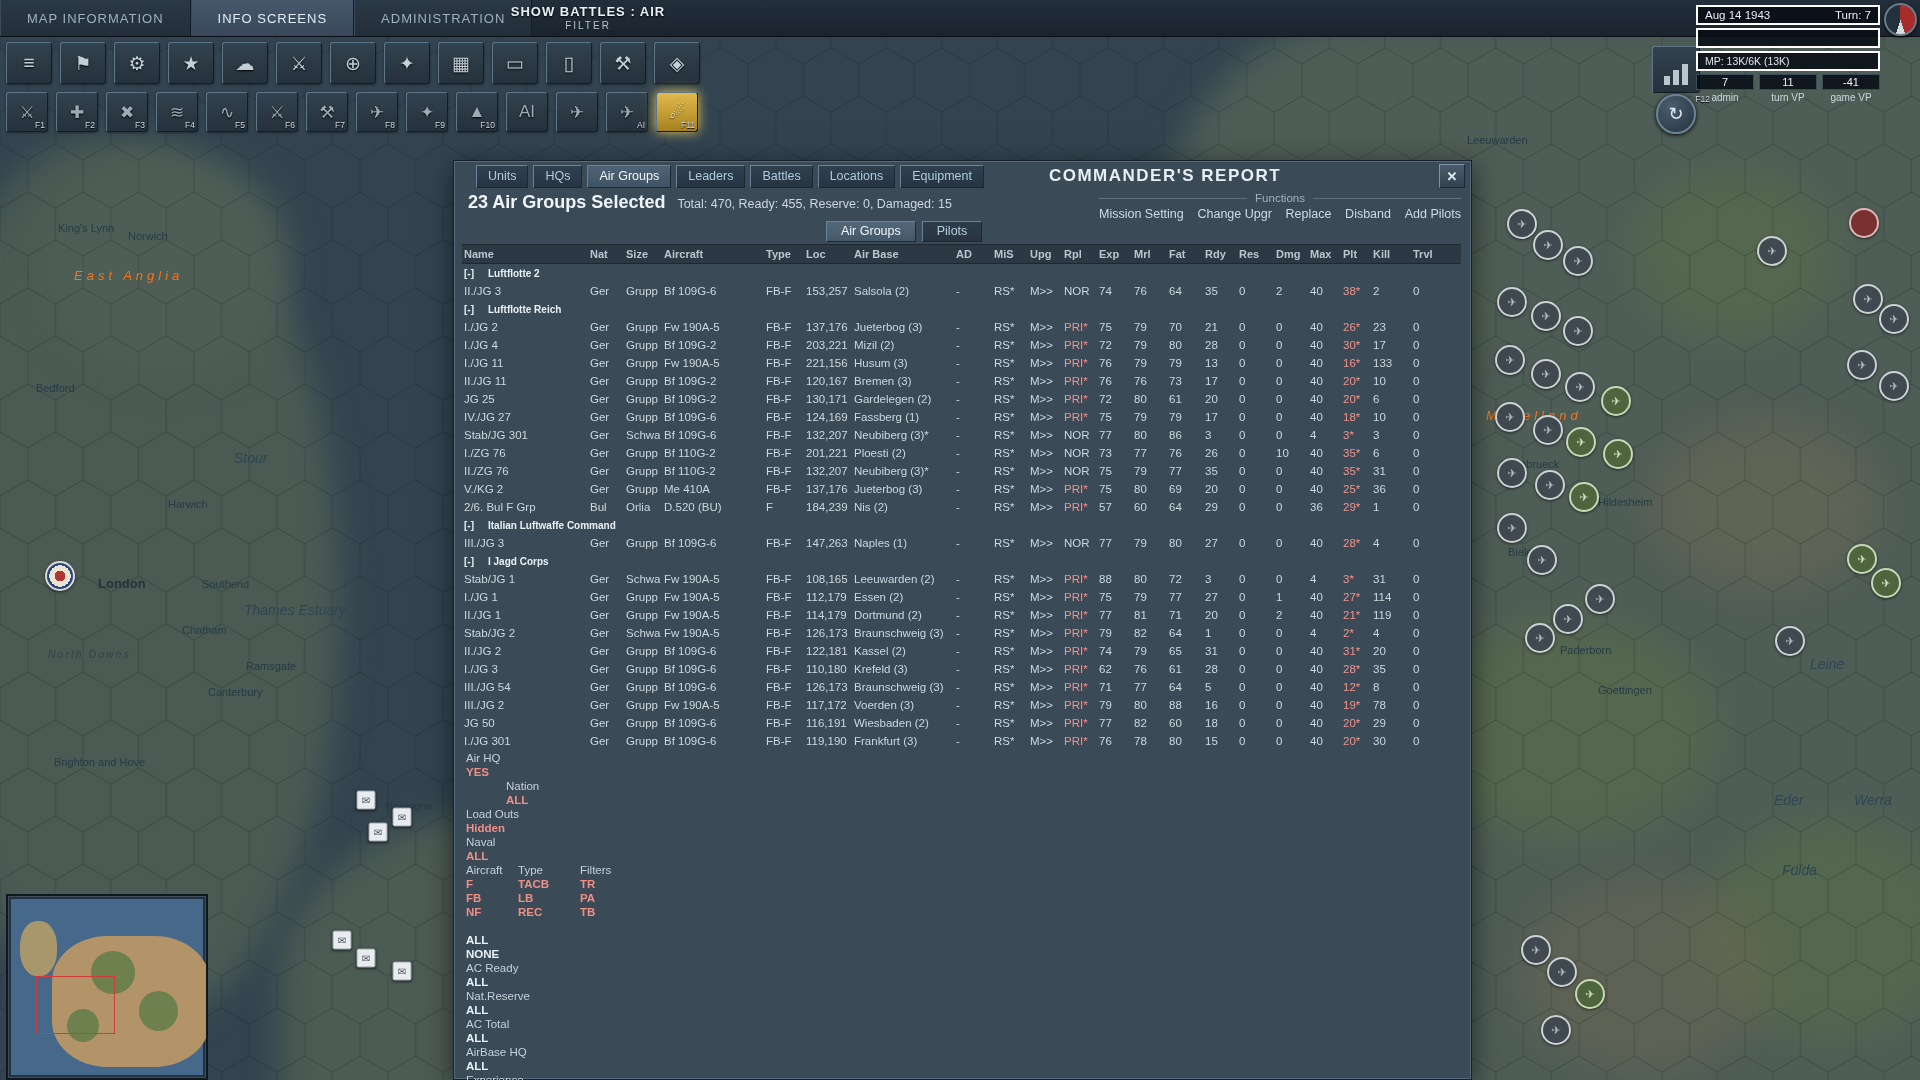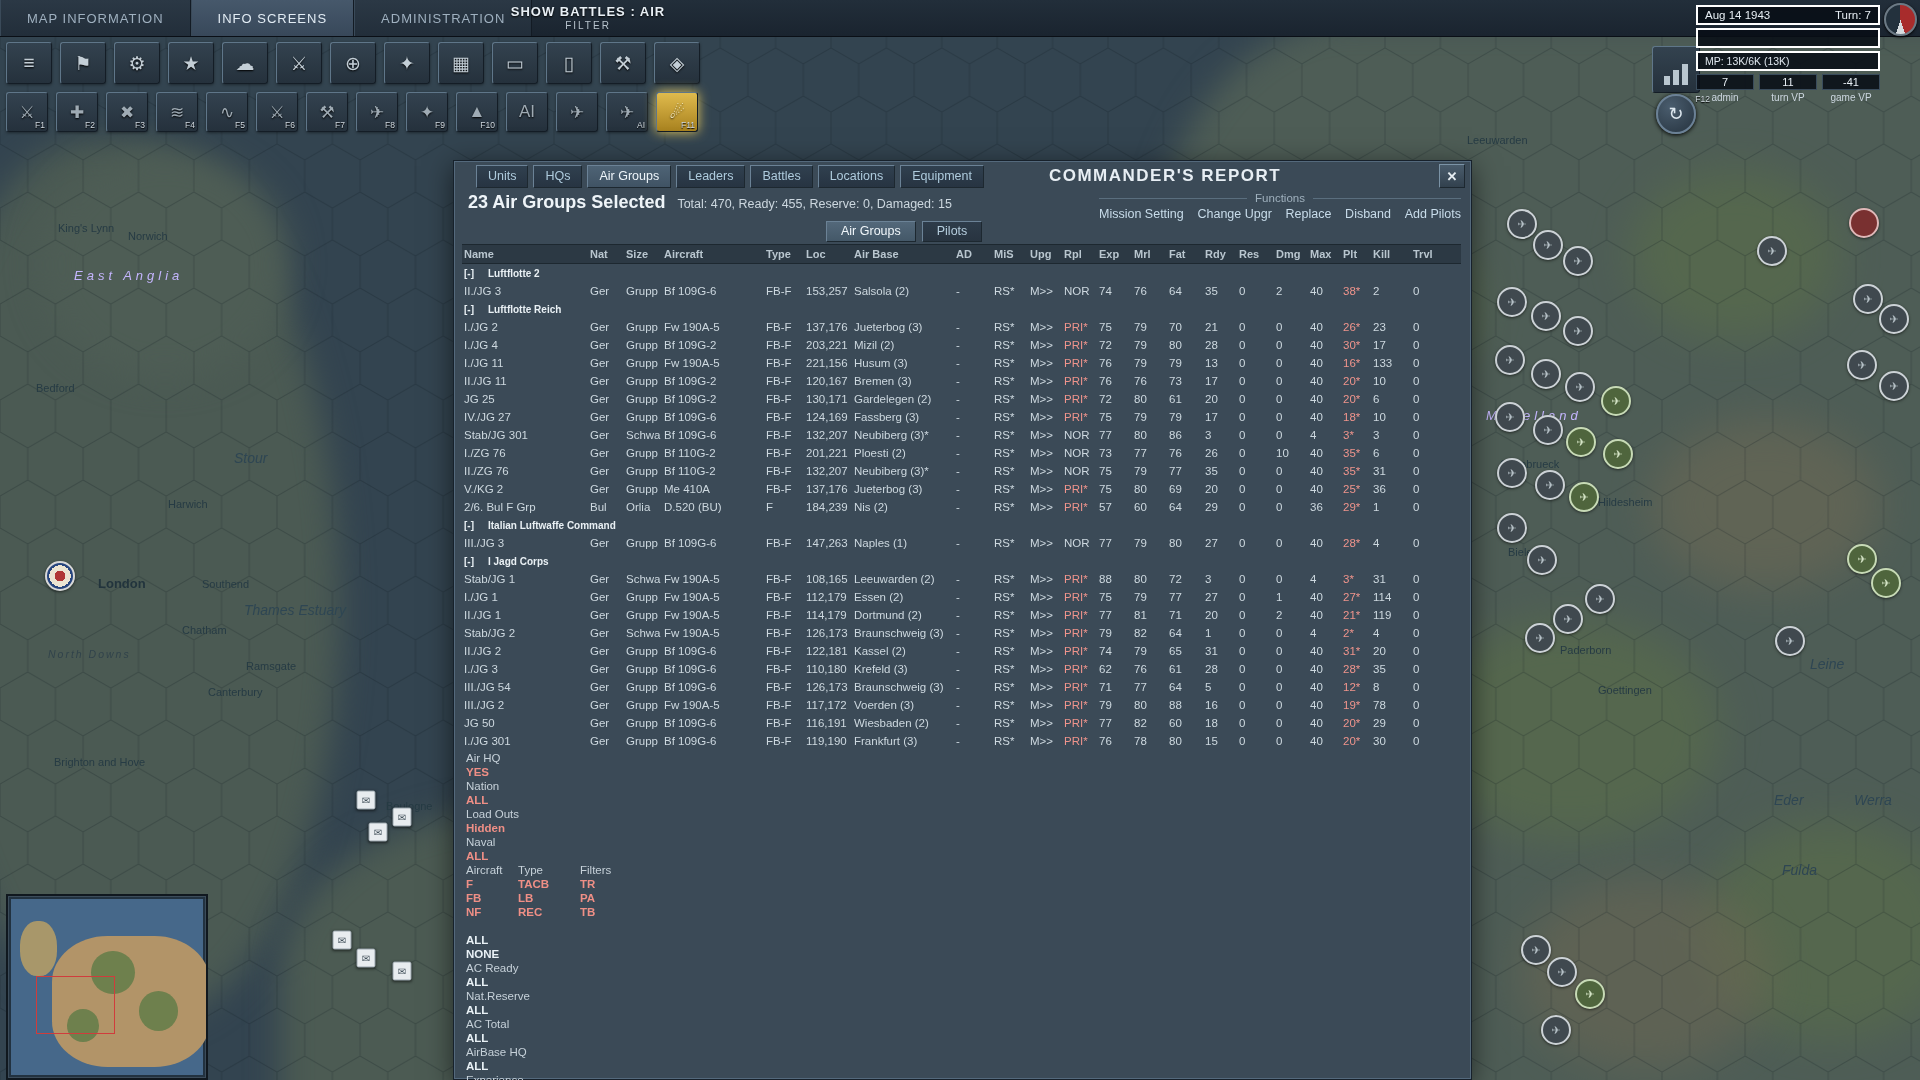--- a/index.html
+++ b/index.html
@@ -19,21 +19,21 @@
   .p1{left:1240px;top:210px;width:240px;height:190px;background:#5b7048;}
   .p2{left:1630px;top:170px;width:210px;height:170px;background:#5b7048;}
   .p3{left:1420px;top:620px;width:300px;height:220px;background:#5b7048;}
   .p4{left:1700px;top:820px;width:260px;height:220px;background:#5b7048;}
   .p5{left:1180px;top:790px;width:190px;height:160px;background:#5b7048;}
   .p6{left:1650px;top:420px;width:230px;height:170px;background:#6f6a55;}
   .p7{left:1520px;top:880px;width:250px;height:190px;background:#6c6753;}
   .hexgrid{position:absolute;inset:0;opacity:.5;}
   .mlabel{position:absolute;color:#263b44;font-size:11px;white-space:nowrap;z-index:2;}
   .mlabel.city-lg{font-size:13px;font-weight:bold;color:#22343d;}
-  .mlabel.region{font-size:13px;font-style:italic;letter-spacing:4px;color:#c4b5fd;}
+  .mlabel.region{font-size:13px;font-style:italic;letter-spacing:4px;color:#f97316;}
   .mlabel.region-sm{font-size:10.5px;font-style:italic;letter-spacing:2px;color:#31434b;}
   .mlabel.river{font-size:14px;font-style:italic;color:#2e4653;margin-left:48px;}
   .counter{position:absolute;width:26px;height:26px;border-radius:50%;border:2px solid #ccd2d6;
     background:#40494f;box-shadow:0 1px 3px rgba(0,0,0,.55);display:flex;align-items:center;
     justify-content:center;font-size:11px;color:#b7c2c8;transform:translate(-50%,-50%);z-index:3;}
   .counter.gr{border-color:#c7dab6;background:#4f653d;color:#d6e5c7;}
   .counter.r{border-color:#dfb8b8;background:#793030;color:#eacaca;}
   .counter.uk{background:radial-gradient(circle,#b03636 0 30%,#ece4d2 30% 58%,#27457e 58% 100%);border-color:#d8d8d8;}
   .counter.m{width:17px;height:17px;border-radius:2px;border:1px solid #99a5ad;background:#e8ecef;color:#44525c;font-size:10px;}
   
@@ -615,21 +615,21 @@
           <td>6</td>
           <td>0</td>
         </tr>
         <tr class="data-row">
           <td>IV./JG 27</td>
           <td>Ger</td>
           <td>Grupp</td>
           <td>Bf 109G-6</td>
           <td>FB-F</td>
           <td>124,169</td>
-          <td>Fassberg (3)</td>
+          <td>Fassberg (1)</td>
           <td>-</td>
           <td>RS*</td>
           <td>M&gt;&gt;</td>
           <td class="hot">PRI*</td>
           <td>75</td>
           <td>79</td>
           <td>79</td>
           <td>17</td>
           <td>0</td>
           <td>0</td>
@@ -1015,21 +1015,21 @@
       </tbody>
   </table>
 
   <div class="spacer"></div>
 
   <div class="cr-filters" id="filters">
       <div class="fcol" style="width: 86px;">
         <div class="fline"><span class="f-lbl">Air HQ</span></div>
         <div class="fline"><span class="f-hot">YES</span></div>
       </div>
-      <div class="fcol" style="width: 84px;">
+      <div class="fcol" style="width: 84px; margin-left: 40px;">
         <div class="fline"><span class="f-lbl">Nation</span></div>
         <div class="fline"><span class="f-hot">ALL</span></div>
       </div>
       <div class="fcol" style="width: 88px;">
         <div class="fline"><span class="f-lbl">Load Outs</span></div>
         <div class="fline"><span class="f-hot">Hidden</span></div>
         <div class="fline"><span class="f-lbl">Naval</span></div>
         <div class="fline"><span class="f-hot">ALL</span></div>
       </div>
       <div class="fcol grid" style="width: 170px;">

